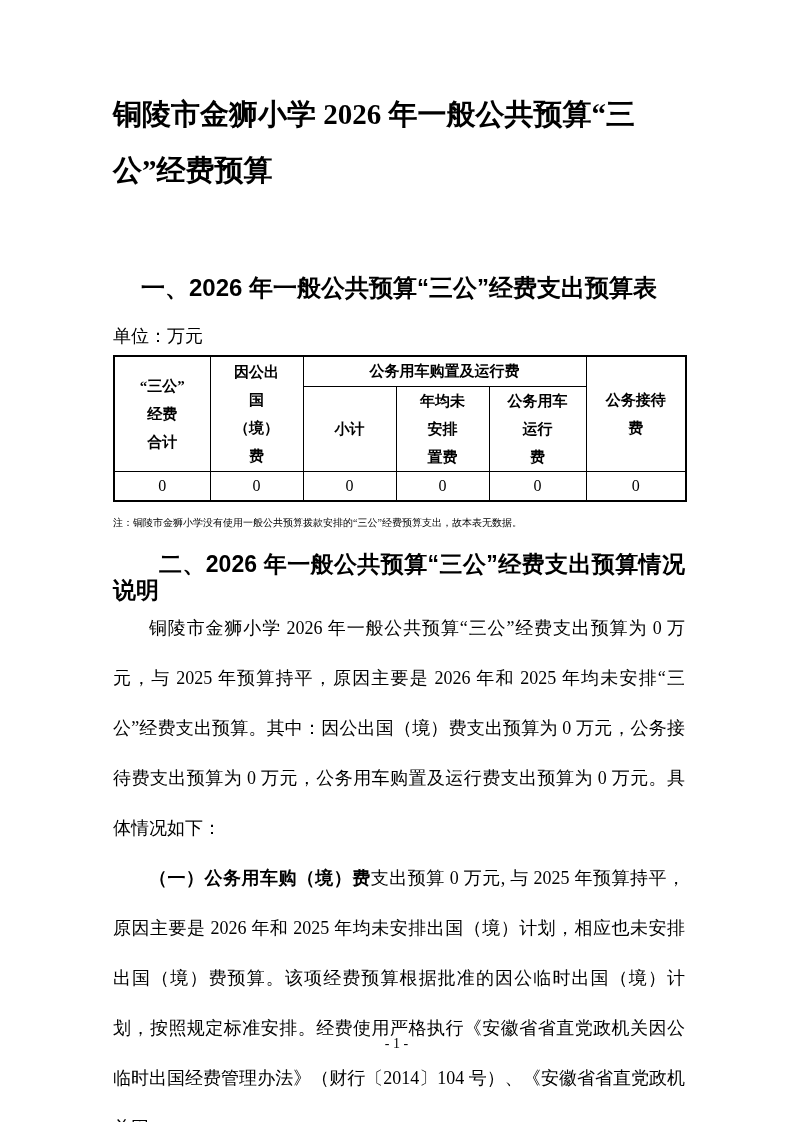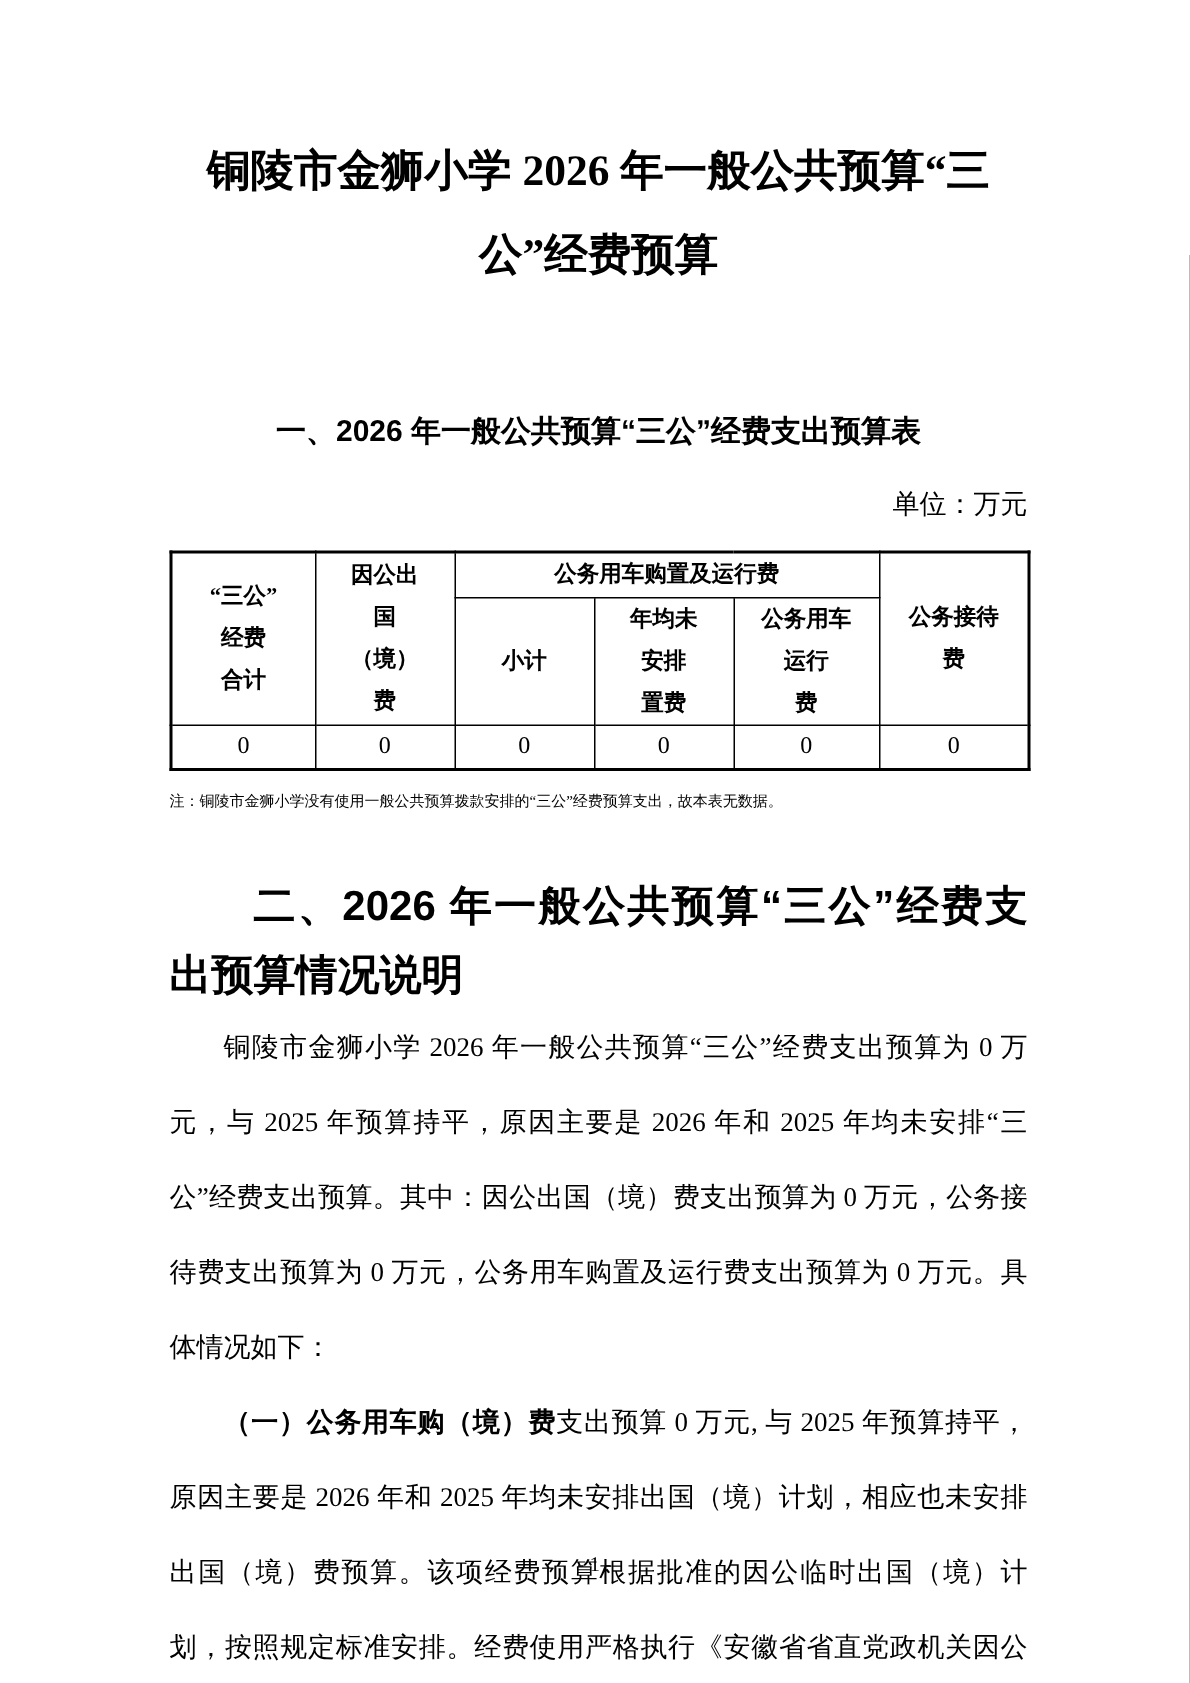--- a/index.html
+++ b/index.html
@@ -18,36 +18,35 @@
     position: absolute;
     left: 113px;
     top: 0;
     width: 572px;
   }
   .doc-title {
     margin-top: 86px;
     font-size: 29px;
     line-height: 56px;
     font-weight: bold;
-    text-align: center;
     font-family: "Liberation Serif", "DejaVu Serif", serif;
   }
   .section-heading-1 {
     margin-top: 74px;
-    font-size: 20px;
+    font-size: 24px;
     line-height: 32px;
     font-weight: bold;
     text-align: center;
     font-family: "Liberation Sans", "DejaVu Sans", sans-serif;
   }
   .unit-label {
     margin-top: 20px;
-    margin-bottom: 19px;
+    margin-bottom: 7px;
     font-size: 18px;
-    text-align: right;
+    text-align: left;
   }
   table.budget-table {
     width: 100%;
     border-collapse: collapse;
     border: 2px solid #000;
     table-layout: fixed;
   }
   table.budget-table th,
   table.budget-table td {
     border: 1px solid #000;
@@ -66,23 +65,23 @@
   }
   tr.group-row { height: 30px; }
   tr.sub-row { height: 62px; }
   tr.data-row { height: 30px; }
   .table-note {
     margin-top: 11px;
     font-size: 10px;
     line-height: 20px;
   }
   .section-heading-2 {
-    margin-top: 36px;
-    font-size: 28px;
-    line-height: 46px;
+    margin-top: 18px;
+    font-size: 23px;
+    line-height: 26px;
     font-weight: bold;
     text-indent: 2em;
     text-align: justify;
     font-family: "Liberation Sans", "DejaVu Sans", sans-serif;
   }
   .body-para {
     font-size: 18px;
     line-height: 50px;
     text-align: justify;
     text-indent: 2em;

